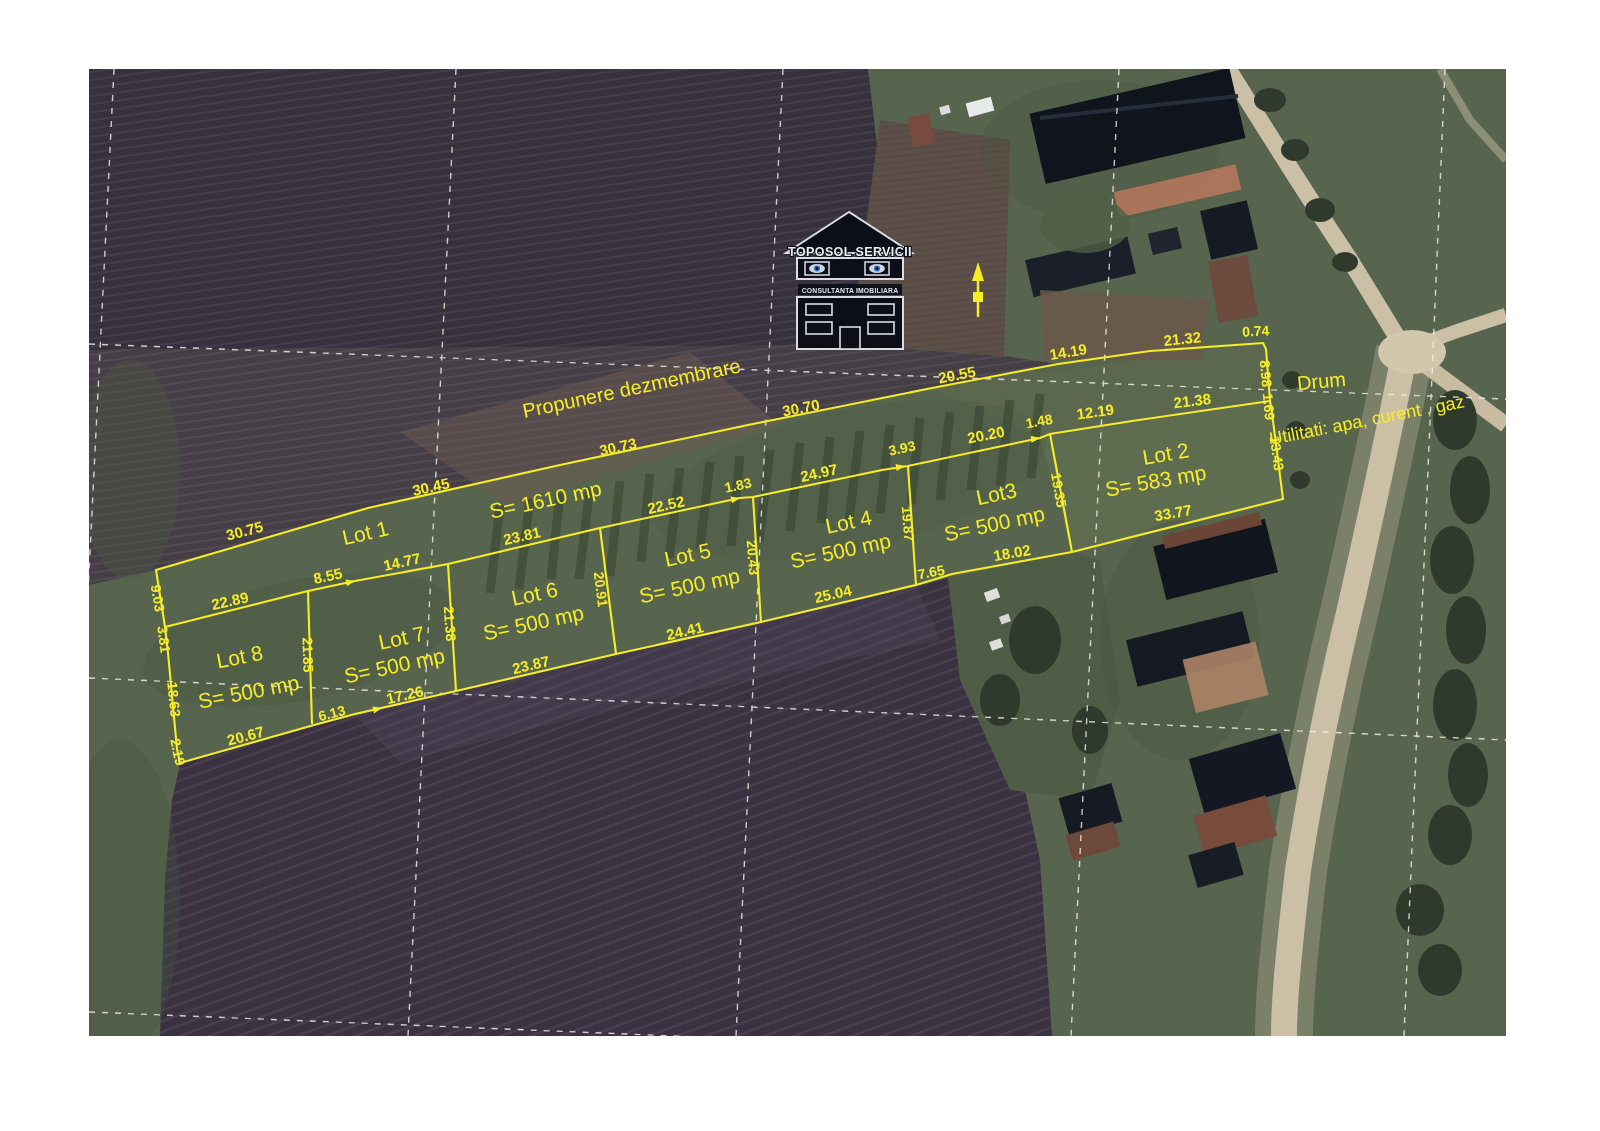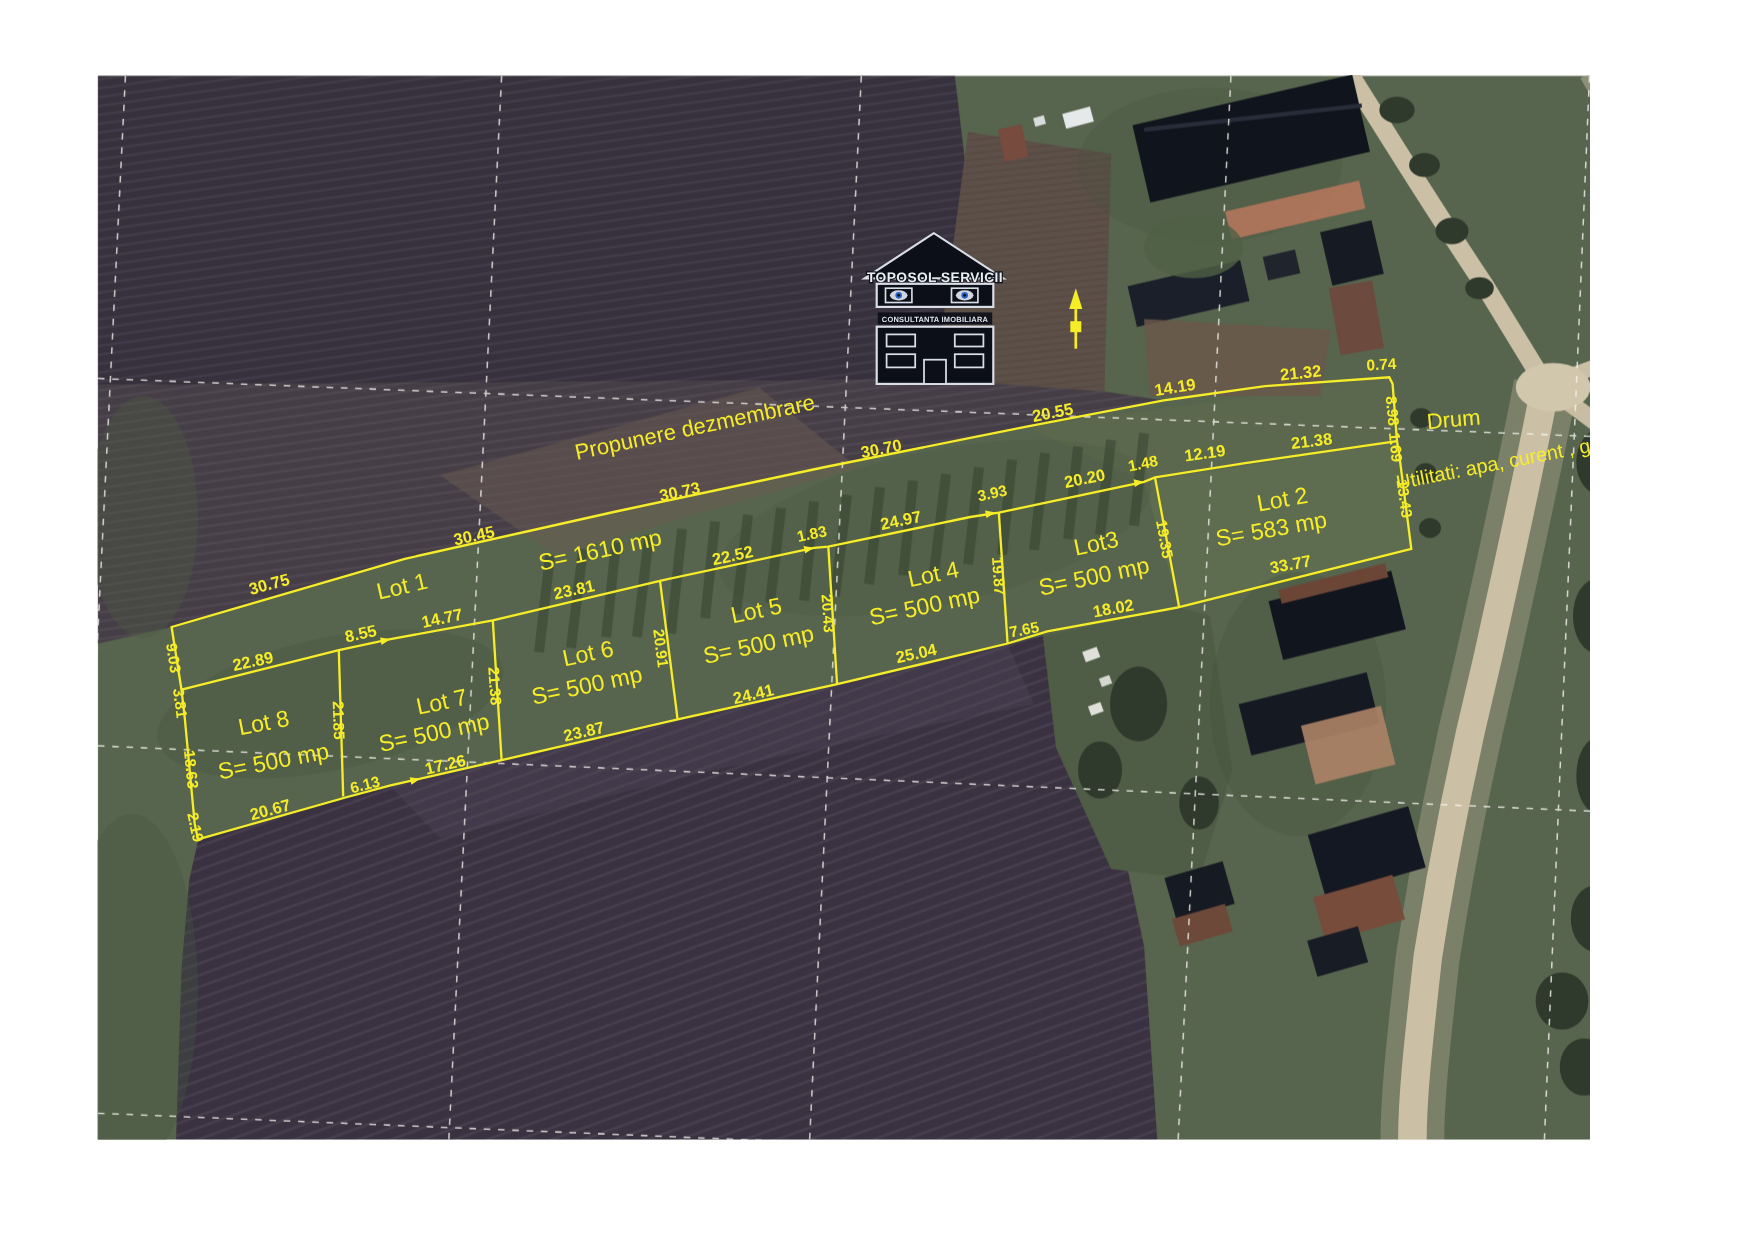--- a/index.html
+++ b/index.html
@@ -1,16 +1,16 @@
 <!DOCTYPE html>
 <html style="--ov: #f6ed28;"><head>
 <meta charset="utf-8">
 <style>
   html,body{margin:0;padding:0;background:#ffffff;}
-  .sheet{position:relative;width:1445px;height:1131px;background:#ffffff;overflow:hidden;
+  .sheet{position:relative;width:1600px;height:1131px;background:#ffffff;overflow:hidden;
          font-family:"Liberation Sans",sans-serif;}
   svg{display:block}
   text{user-select:none}
   .lbl{fill:var(--ov,#f6ed28);font-family:"Liberation Sans",sans-serif;}
   .k-dim{font-weight:700;}
   .k-lot{font-weight:400;}
   .k-note{font-weight:400;}
   .logo-title{fill:#eaeef5;font-weight:700;font-size:12.5px;letter-spacing:.4px;
               paint-order:stroke;stroke:#0c0f17;stroke-width:2.2px;}
   .logo-sub{fill:#dde3ec;font-weight:700;font-size:6.8px;letter-spacing:.2px;

